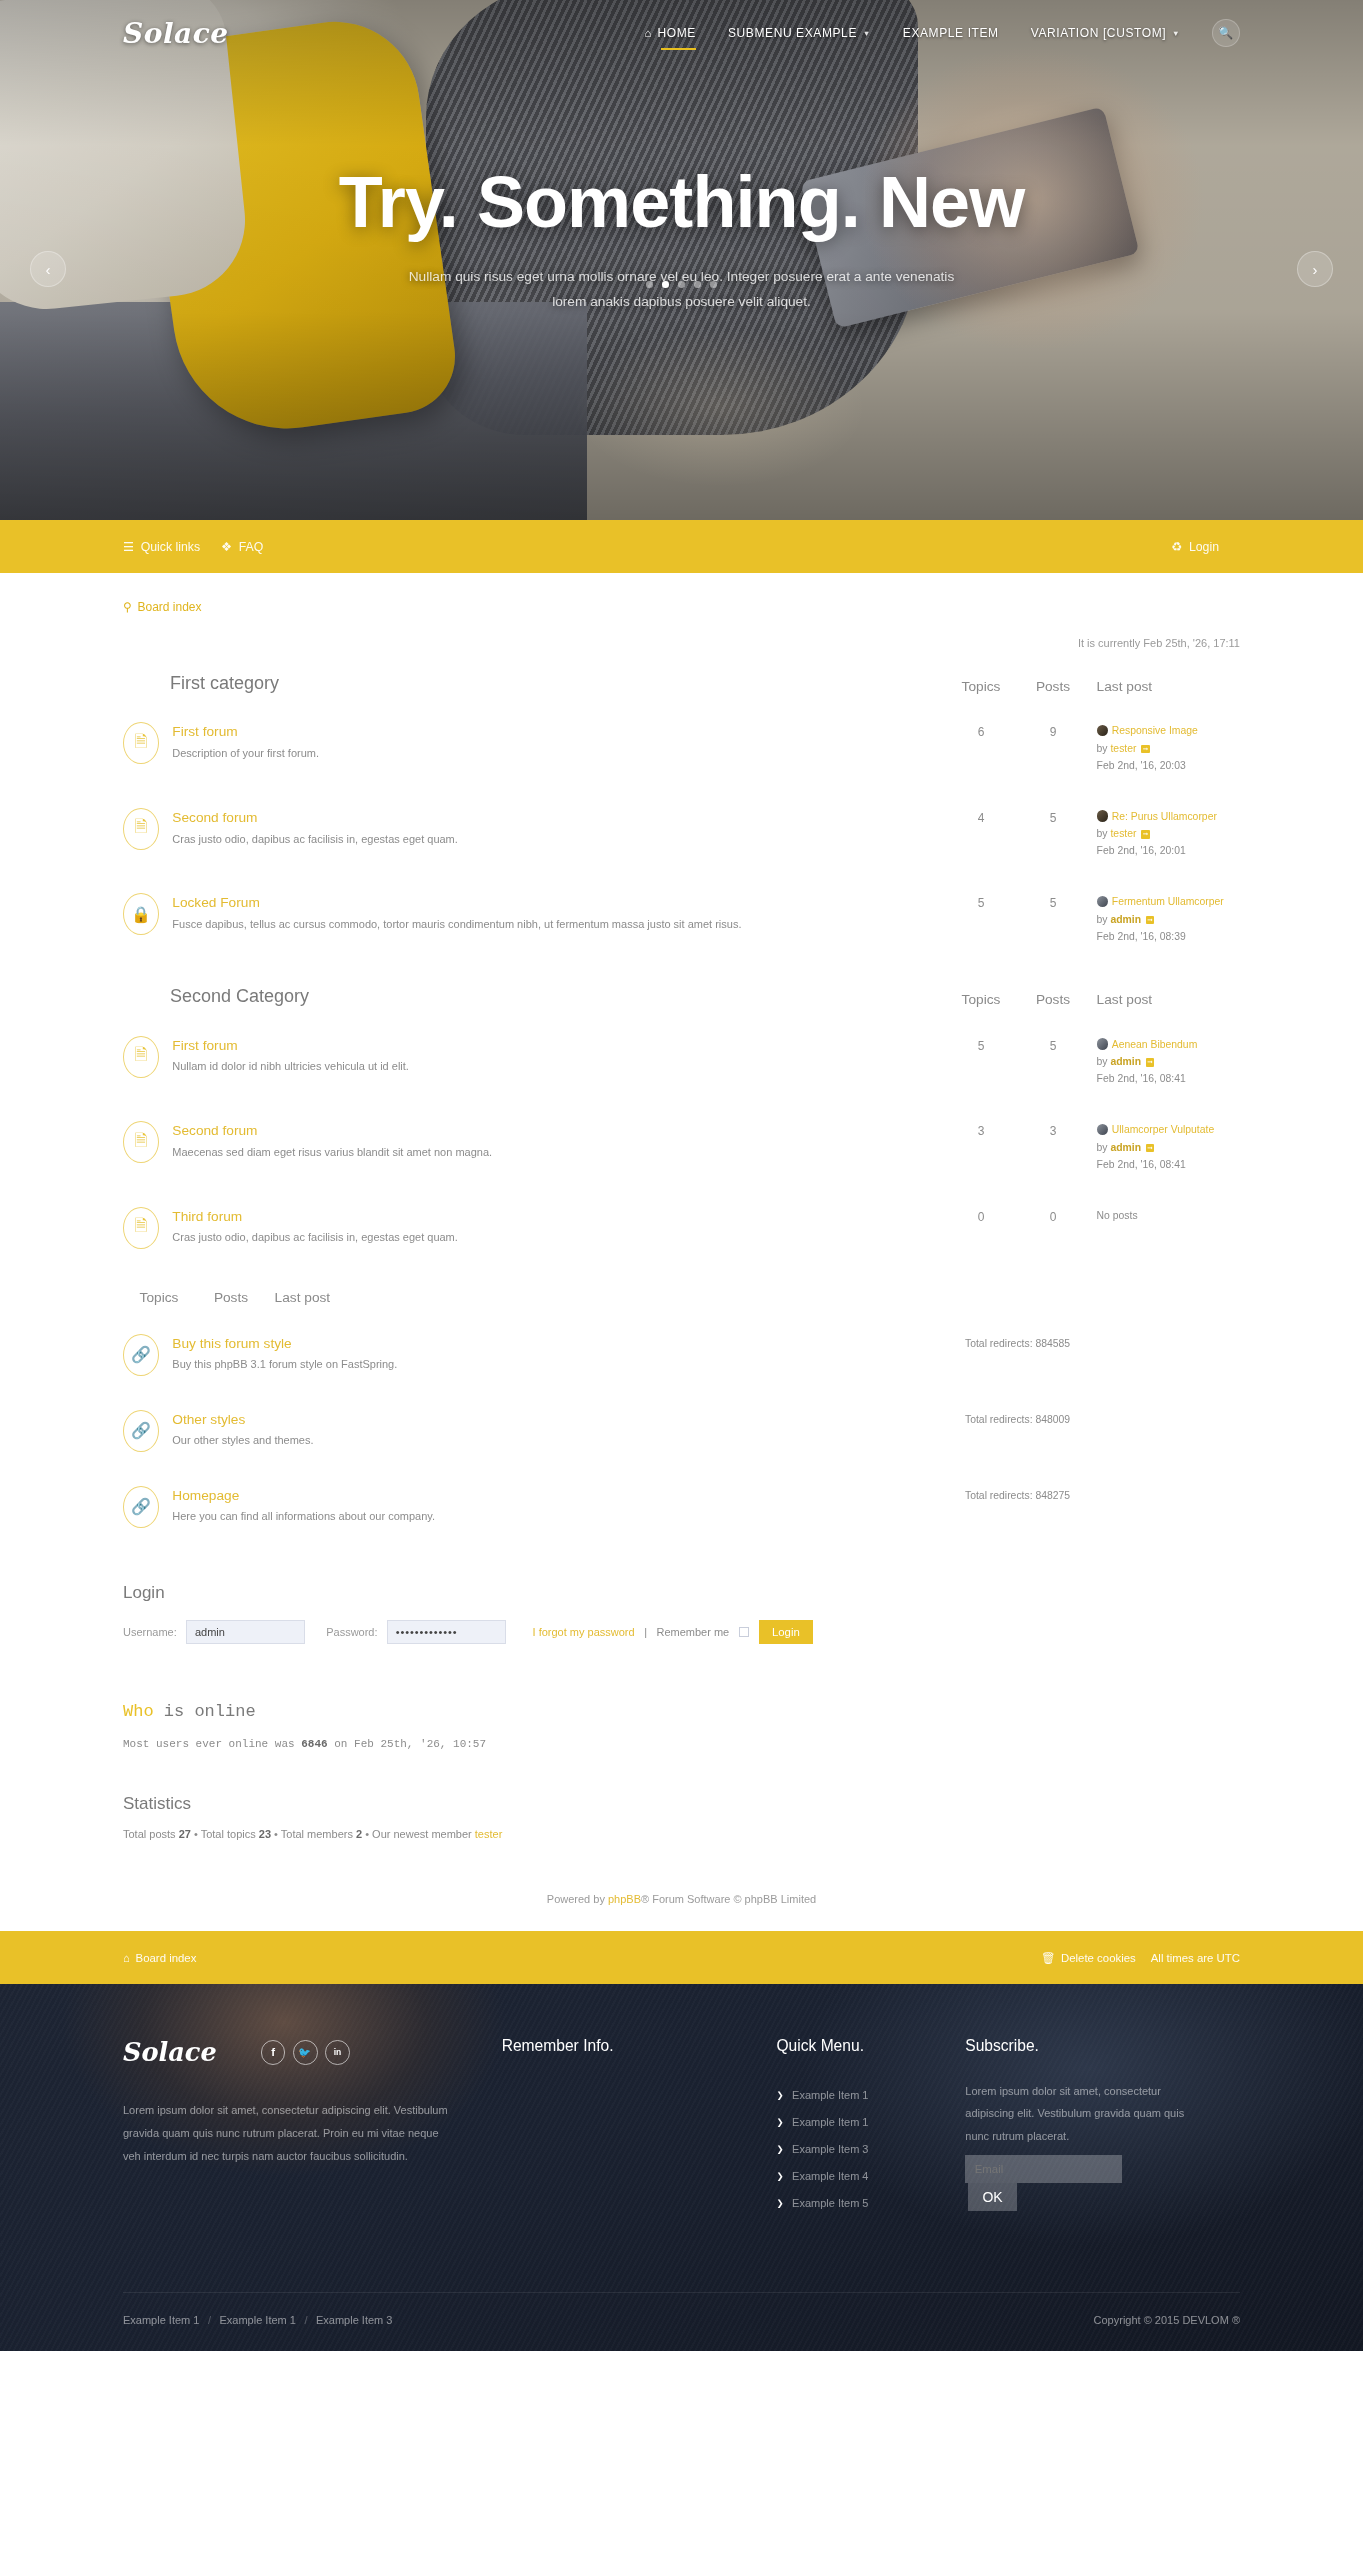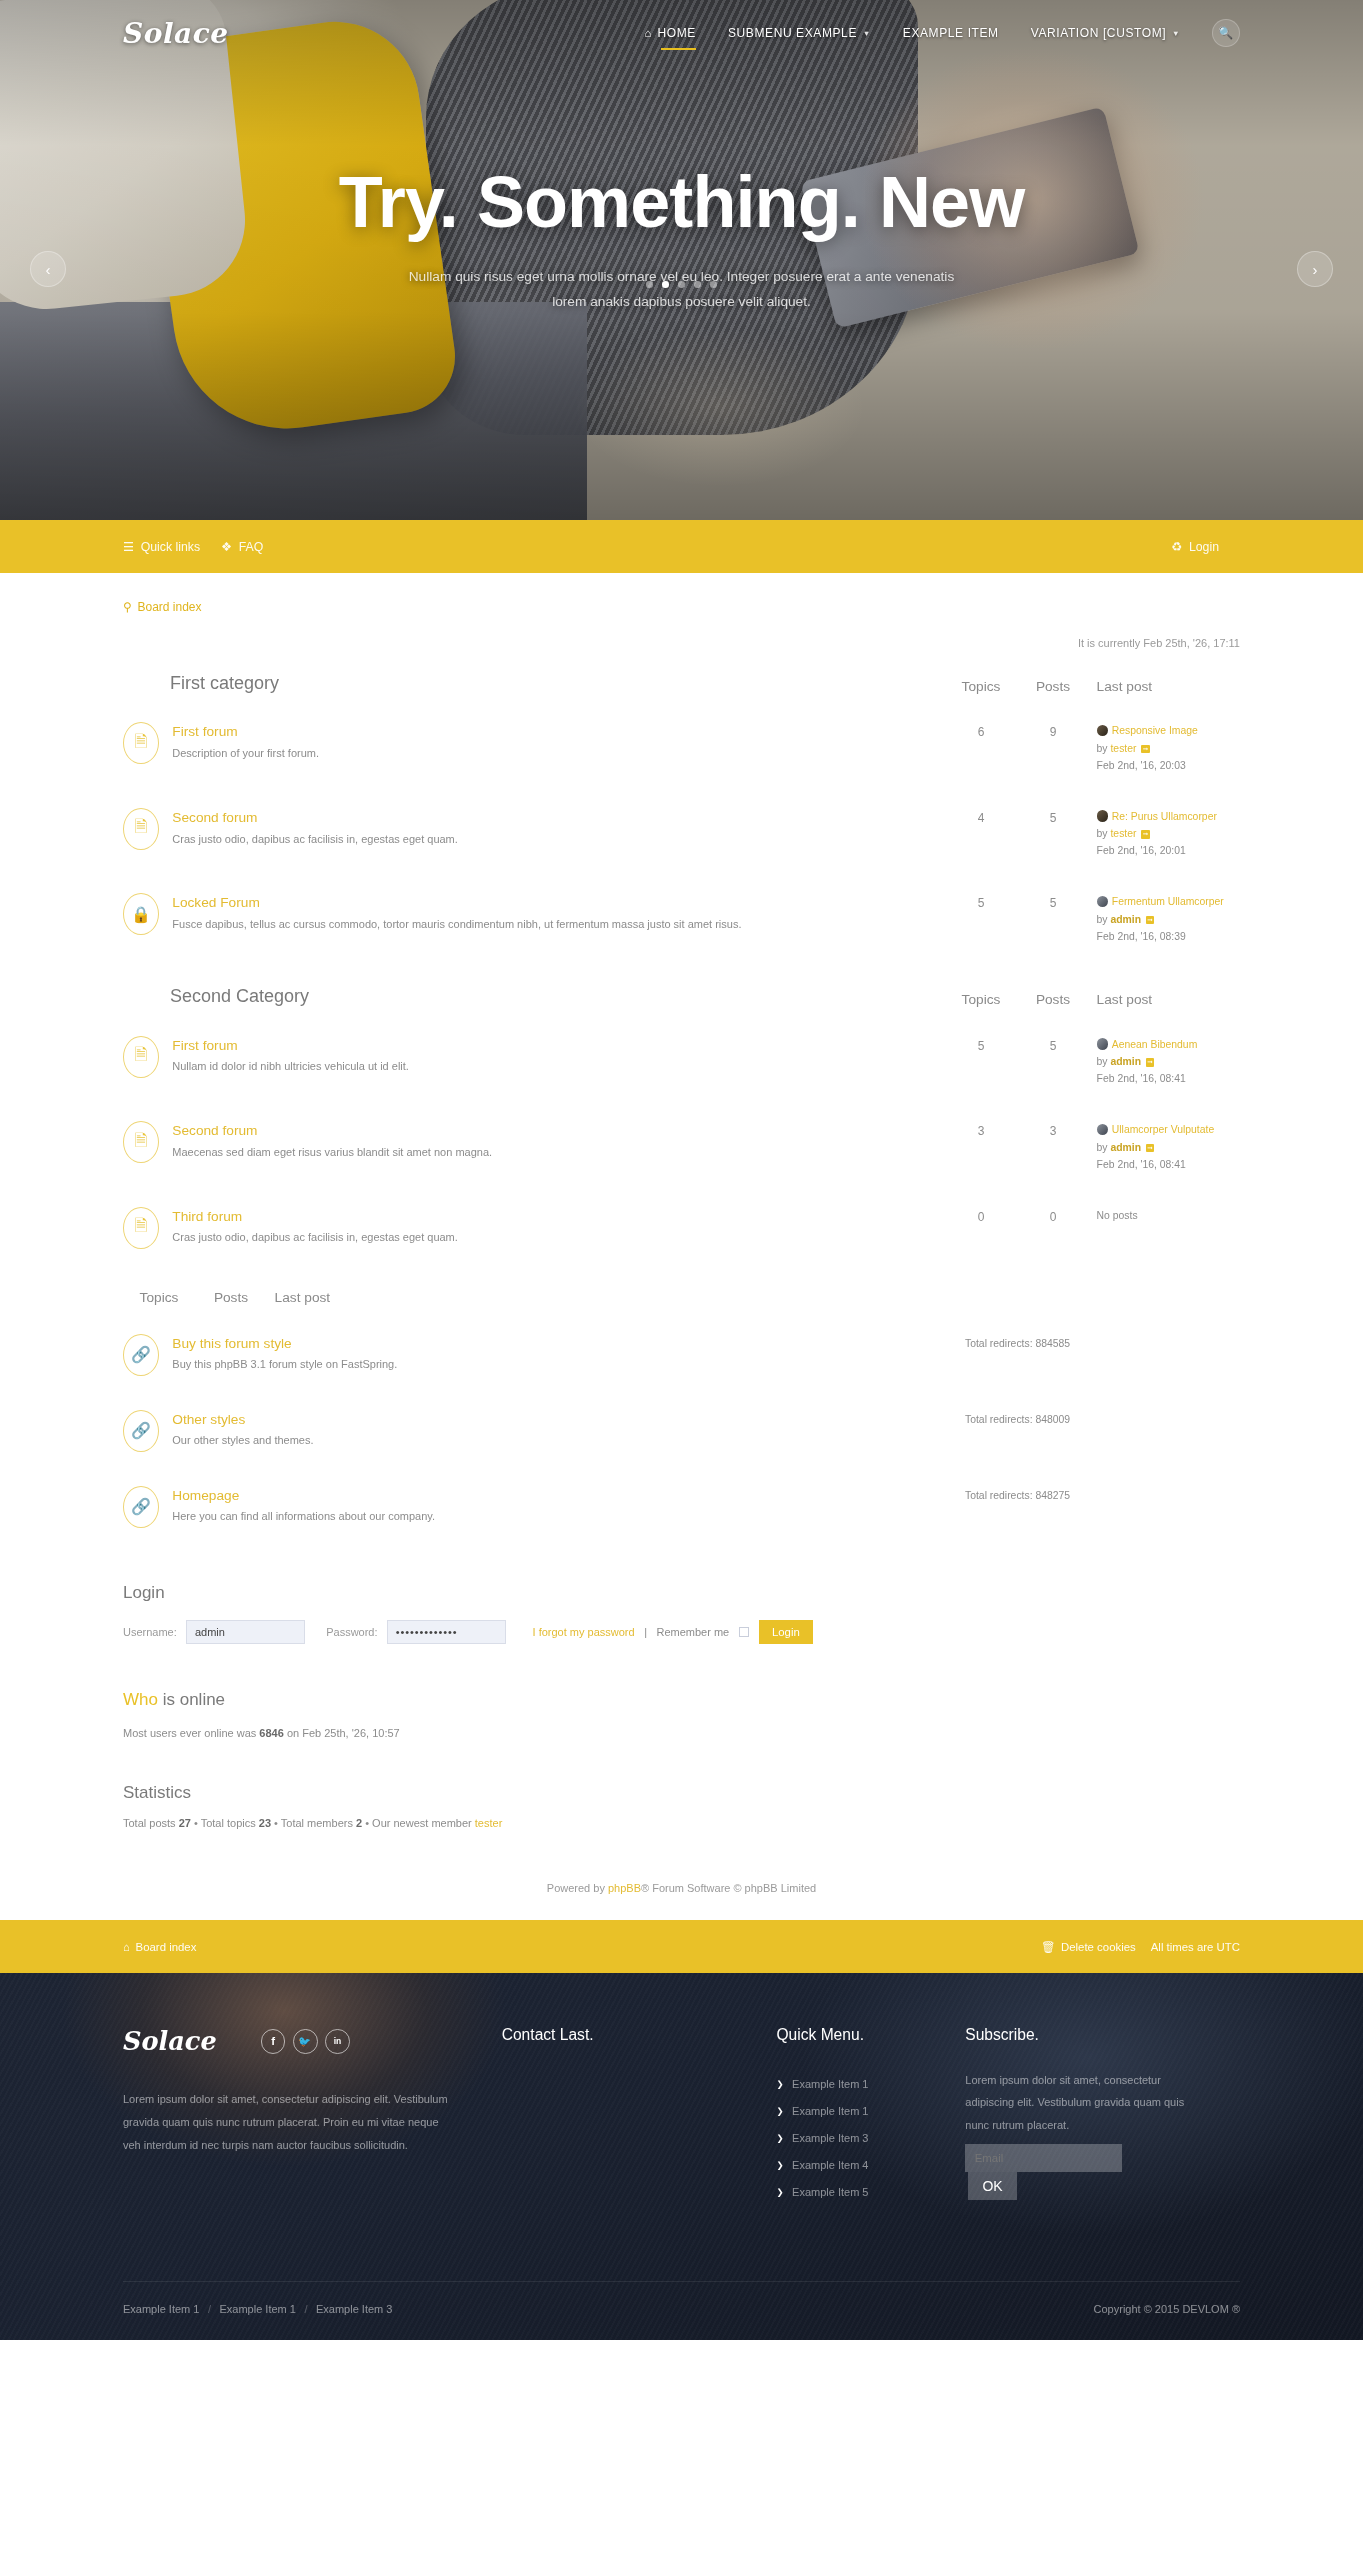--- a/index.html
+++ b/index.html
@@ -255,21 +255,21 @@
   .inp.pass { width: 119px; letter-spacing: 0.9px; }
   .flink { color:#e3bb32; cursor:pointer; }
   .cbox { width:10.4px; height:10.4px; border:0.9px solid #c9cedb; background:#fff; display:inline-block; cursor:pointer; }
   .btn-login {
     background:#e9c128; color:#fff; border:none;
     padding: 5.7px 13.3px; font-size:11.4px; cursor:pointer;
     font-family:"Liberation Sans", sans-serif;
   }
 
   
-  .who { margin-top: 46px; }
+  .who { margin-top: 58px; font-family: Liberation Mono, monospace; }
   .who h3 { font-size:17px; font-weight:400; color:#7a7a7a; }
   .who h3 .hl { color:#e9c128; }
   .who p { margin-top: 13.3px; font-size:11px; color:#8c8c8c; line-height:1.8; }
   .who b { color:#6a6a6a; }
   .stats { margin-top: 40px; }
   .stats h3 { font-size:17px; font-weight:400; color:#7a7a7a; }
   .stats p { margin-top: 13.3px; font-size:11px; color:#8c8c8c; }
   .stats b { color:#6a6a6a; }
   .stats a { color:#e3bb32; text-decoration:none; }
 
@@ -664,21 +664,21 @@
               </div>
             <div class="soc">
                 <span class="li">in</span>
               </div>
           </div>
         </div>
         <div class="fdesc2">Lorem ipsum dolor sit amet, consectetur adipiscing elit. Vestibulum gravida quam quis nunc rutrum placerat. Proin eu mi vitae neque veh interdum id nec turpis nam auctor faucibus sollicitudin.</div>
       </div>
 
       <div class="fcol2">
-        <div class="fh">Contact Last.</div>
+        <div class="fh">Remember Info.</div>
       </div>
 
       <div class="fcol3">
         <div class="fh">Quick Menu.</div>
         <div class="qm">
           <div class="qmi">
               <span class="chev">❯</span>
               <span>Example Item 1</span>
             </div>
           <div class="qmi">

